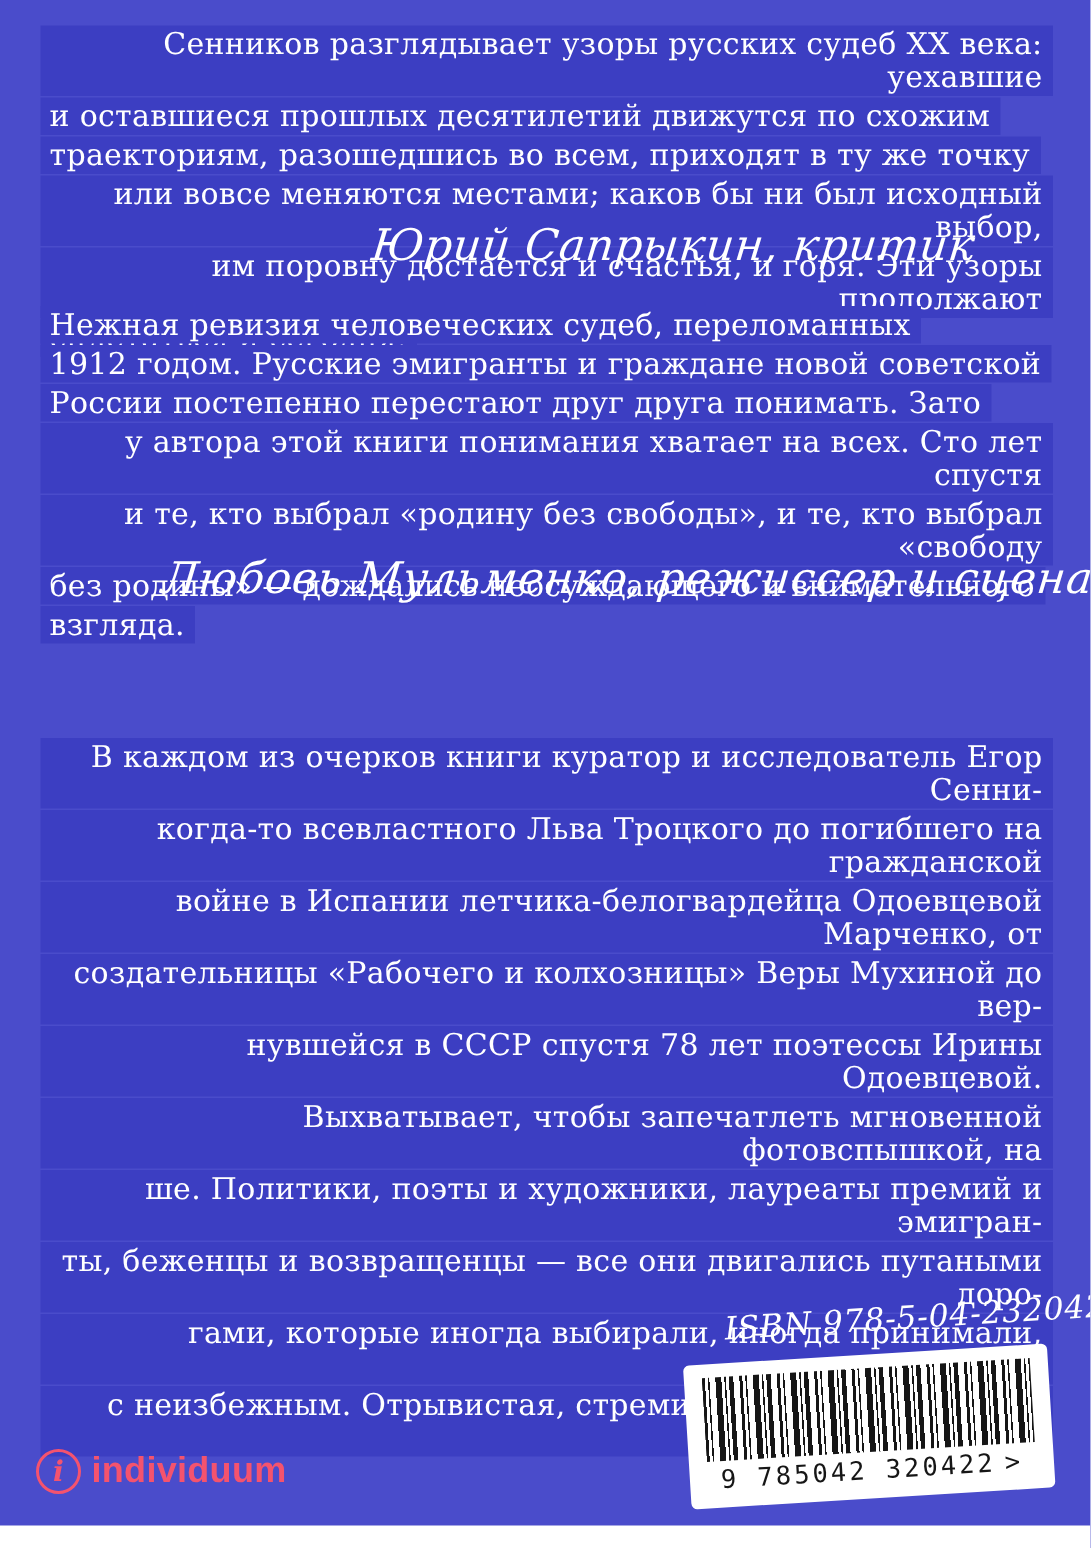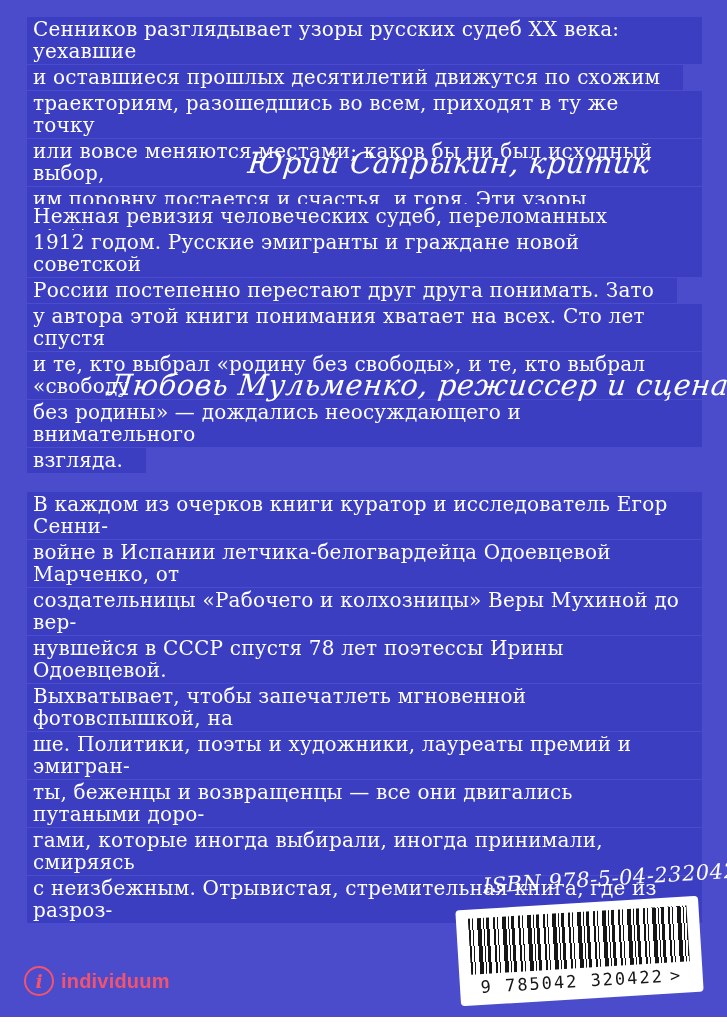--- a/index.html
+++ b/index.html
@@ -24,22 +24,23 @@
     display: block;
     margin-bottom: 1px;
     line-height: 0;
   }
   .textline > span {
     display: inline-block;
     background: #3c3ec2;
     color: #ffffff;
     font-size: 20px;
     line-height: 22px;
-    padding: 1px 23px 2px 6px;
+    padding: 1px 7px 2px 6px;
     letter-spacing: 0.2px;
+    text-align: right;
   }
   .signature {
     position: absolute;
     color: #ffffff;
     font-style: italic;
     font-size: 29px;
     letter-spacing: 0.5px;
     transform: skewX(-6deg);
     white-space: nowrap;
   }
@@ -111,21 +112,21 @@
     font-style: italic;
     font-weight: bold;
     font-size: 19px;
     font-family: "DejaVu Serif", serif;
     line-height: 1;
   }
   .publisher-name {
     color: #f4536e;
     font-family: "Liberation Sans", sans-serif;
     font-weight: bold;
-    font-size: 20px;
+    font-size: 24px;
     letter-spacing: 0.2px;
   }
   .bottom-strip {
     position: absolute;
     left: 0;
     bottom: 0;
     width: 100%;
     height: 15px;
     background: #ffffff;
   }
@@ -151,20 +152,21 @@
     <span class="textline"><span>России постепенно перестают друг друга понимать. Зато</span></span>
     <span class="textline"><span>у автора этой книги понимания хватает на всех. Сто лет спустя</span></span>
     <span class="textline"><span>и те, кто выбрал «родину без свободы», и те, кто выбрал «свободу</span></span>
     <span class="textline"><span>без родины» — дождались неосуждающего и внимательного</span></span>
     <span class="textline"><span>взгляда.</span></span>
   </div>
   <div class="signature" style="left:108px; top:368px;">Любовь Мульменко, режиссер и сценарист</div>
 
   <div class="textblock" style="top:492px;">
     <span class="textline"><span>В каждом из очерков книги куратор и исследователь Егор Сенни-</span></span>
+    <span class="textline"><span>когда-то всевластного Льва Троцкого до погибшего на гражданской</span></span>
     <span class="textline"><span>войне в Испании летчика-белогвардейца Одоевцевой Марченко, от</span></span>
     <span class="textline"><span>создательницы «Рабочего и колхозницы» Веры Мухиной до вер-</span></span>
     <span class="textline"><span>нувшейся в СССР спустя 78 лет поэтессы Ирины Одоевцевой.</span></span>
     <span class="textline"><span>Выхватывает, чтобы запечатлеть мгновенной фотовспышкой, на</span></span>
     <span class="textline"><span>ше. Политики, поэты и художники, лауреаты премий и эмигран-</span></span>
     <span class="textline"><span>ты, беженцы и возвращенцы — все они двигались путаными доро-</span></span>
     <span class="textline"><span>гами, которые иногда выбирали, иногда принимали, смиряясь</span></span>
     <span class="textline"><span>с неизбежным. Отрывистая, стремительная книга, где из разроз-</span></span>
 
   </div>

